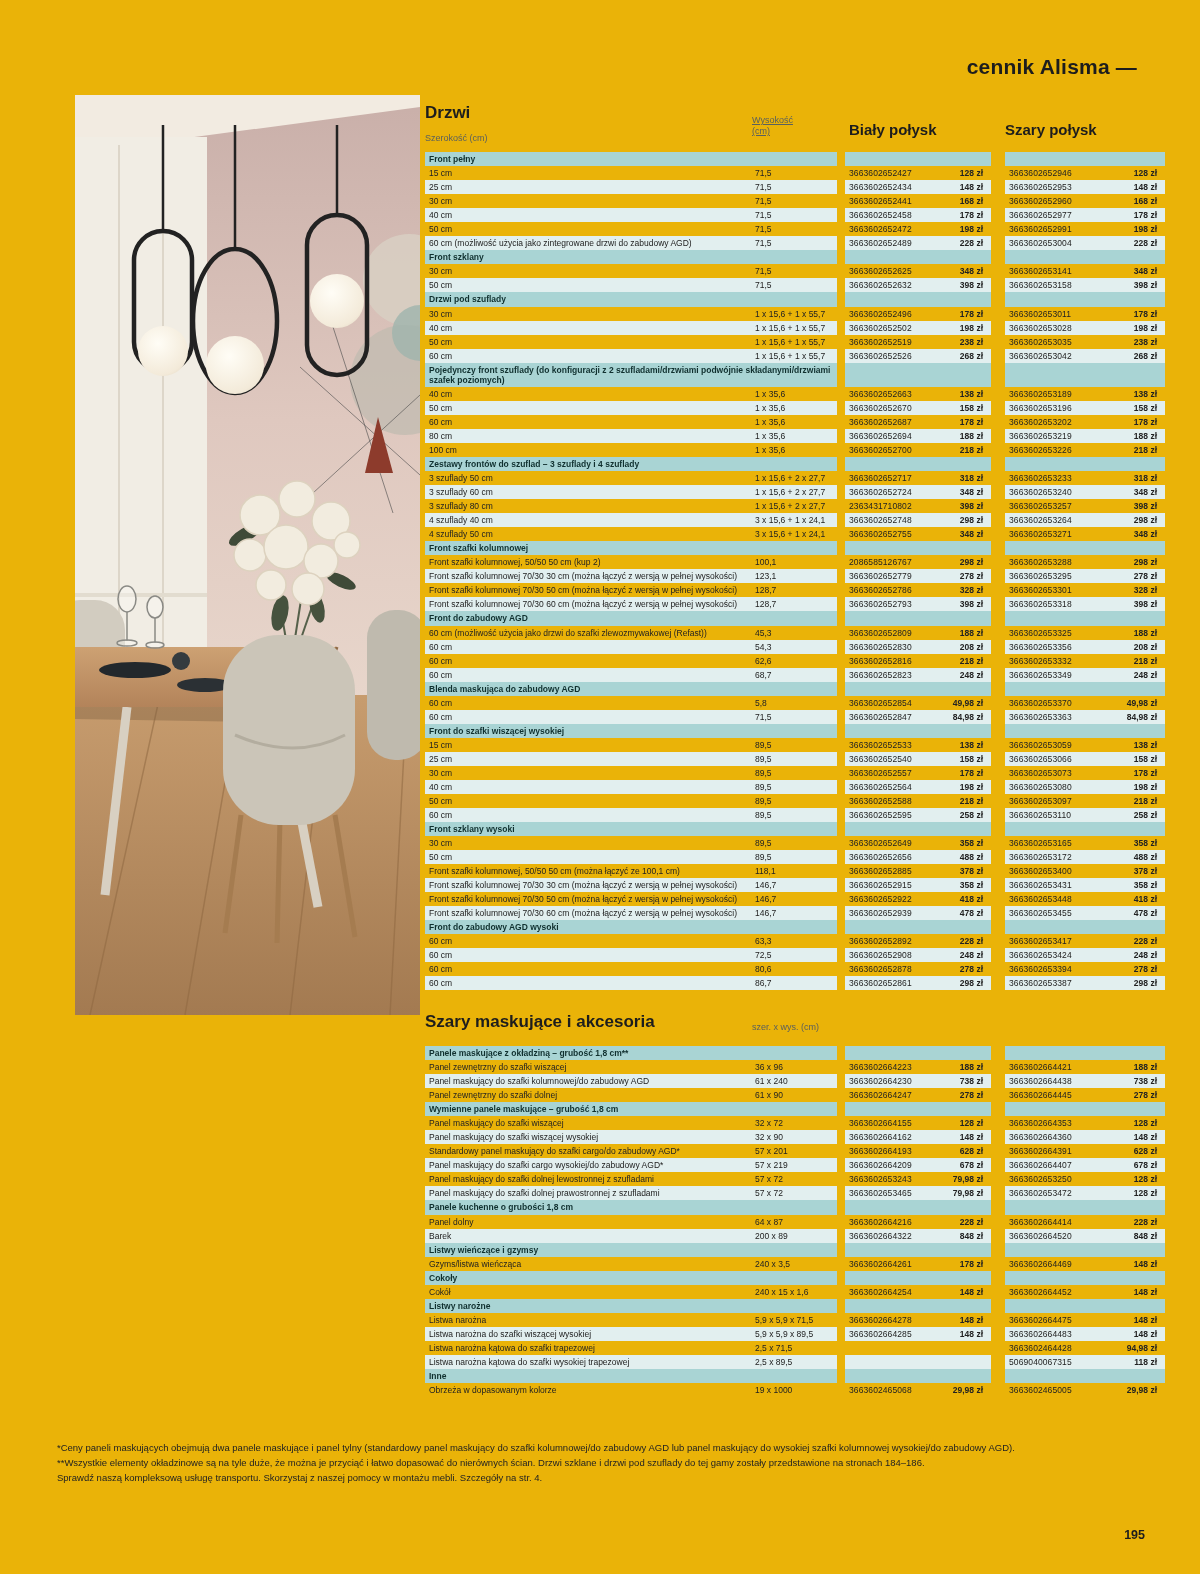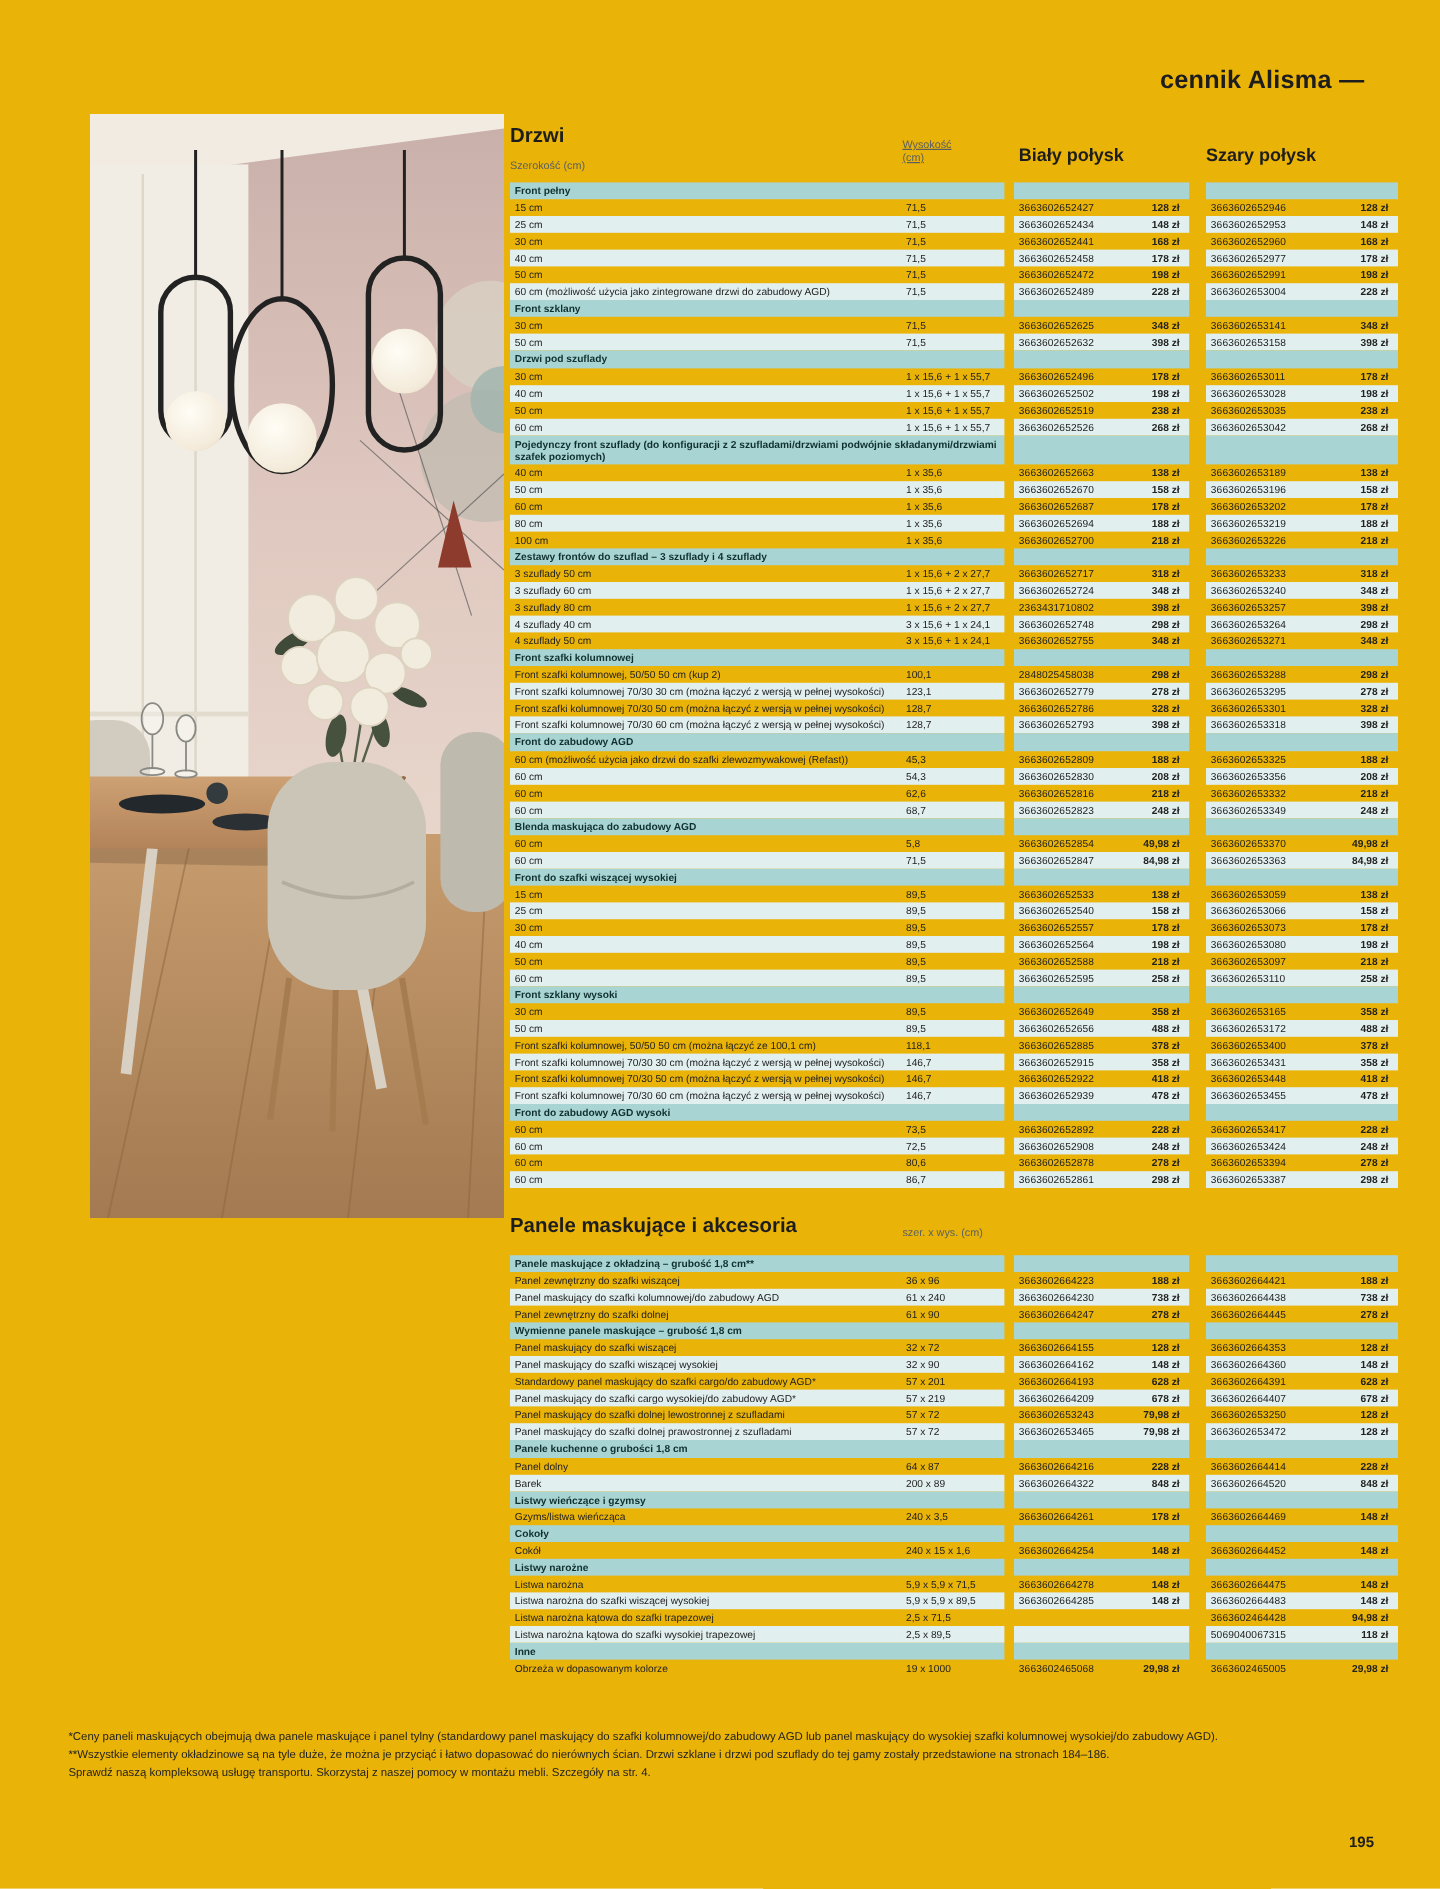--- a/index.html
+++ b/index.html
@@ -583,21 +583,21 @@
         <div class="g2"></div>
         <div class="cb gr"></div>
       </div>
       <div class="trow">
         <div class="cb lab">
           <span class="rl">Front szafki kolumnowej, 50/50 50 cm (kup 2)</span>
           <span class="rd">100,1</span>
         </div>
         <div class="g1"></div>
         <div class="cb w">
-          <span class="code">2848025458038</span>
+          <span class="code">2086585126767</span>
           <span class="price">298 zł</span>
         </div>
         <div class="g2"></div>
         <div class="cb gr">
           <span class="code">3663602653288</span>
           <span class="price">298 zł</span>
         </div>
       </div>
       <div class="trow alt">
         <div class="cb lab">
@@ -966,21 +966,21 @@
       <div class="trow sec">
         <div class="cb lab">Front do zabudowy AGD wysoki</div>
         <div class="g1"></div>
         <div class="cb w"></div>
         <div class="g2"></div>
         <div class="cb gr"></div>
       </div>
       <div class="trow">
         <div class="cb lab">
           <span class="rl">60 cm</span>
-          <span class="rd">73,5</span>
+          <span class="rd">63,3</span>
         </div>
         <div class="g1"></div>
         <div class="cb w">
           <span class="code">3663602652892</span>
           <span class="price">228 zł</span>
         </div>
         <div class="g2"></div>
         <div class="cb gr">
           <span class="code">3663602653417</span>
           <span class="price">228 zł</span>
@@ -1030,21 +1030,21 @@
         </div>
         <div class="g2"></div>
         <div class="cb gr">
           <span class="code">3663602653387</span>
           <span class="price">298 zł</span>
         </div>
       </div>
     </div>
 
   <div class="hdr-panels">
-    <div class="p-main">Panele maskujące i akcesoria</div>
+    <div class="p-main">Szary maskujące i akcesoria</div>
     <div class="p-dim">szer. x wys. (cm)</div>
   </div>
 
   <div class="ptable" id="panels-table">
       <div class="trow sec">
         <div class="cb lab">Panele maskujące z okładziną – grubość 1,8 cm**</div>
         <div class="g1"></div>
         <div class="cb w"></div>
         <div class="g2"></div>
         <div class="cb gr"></div>

